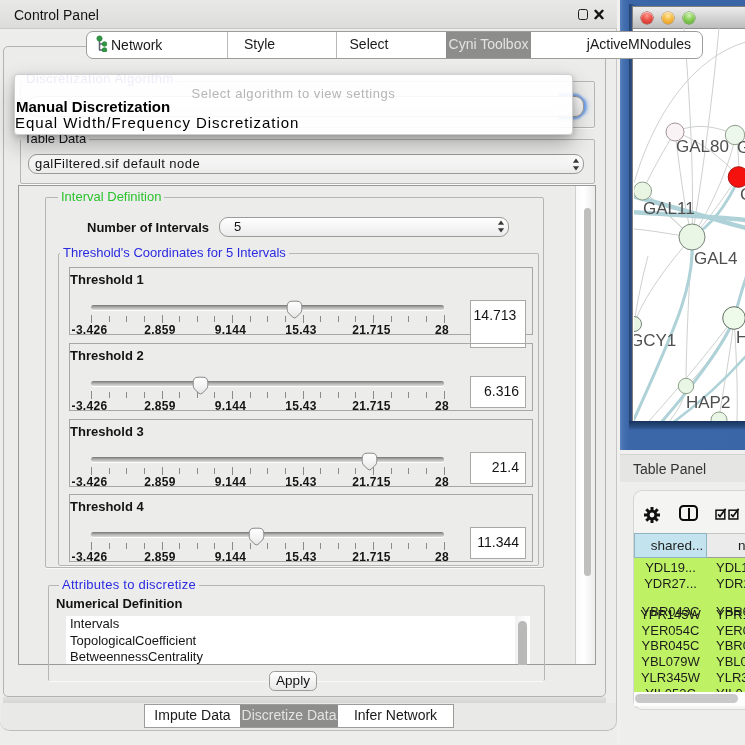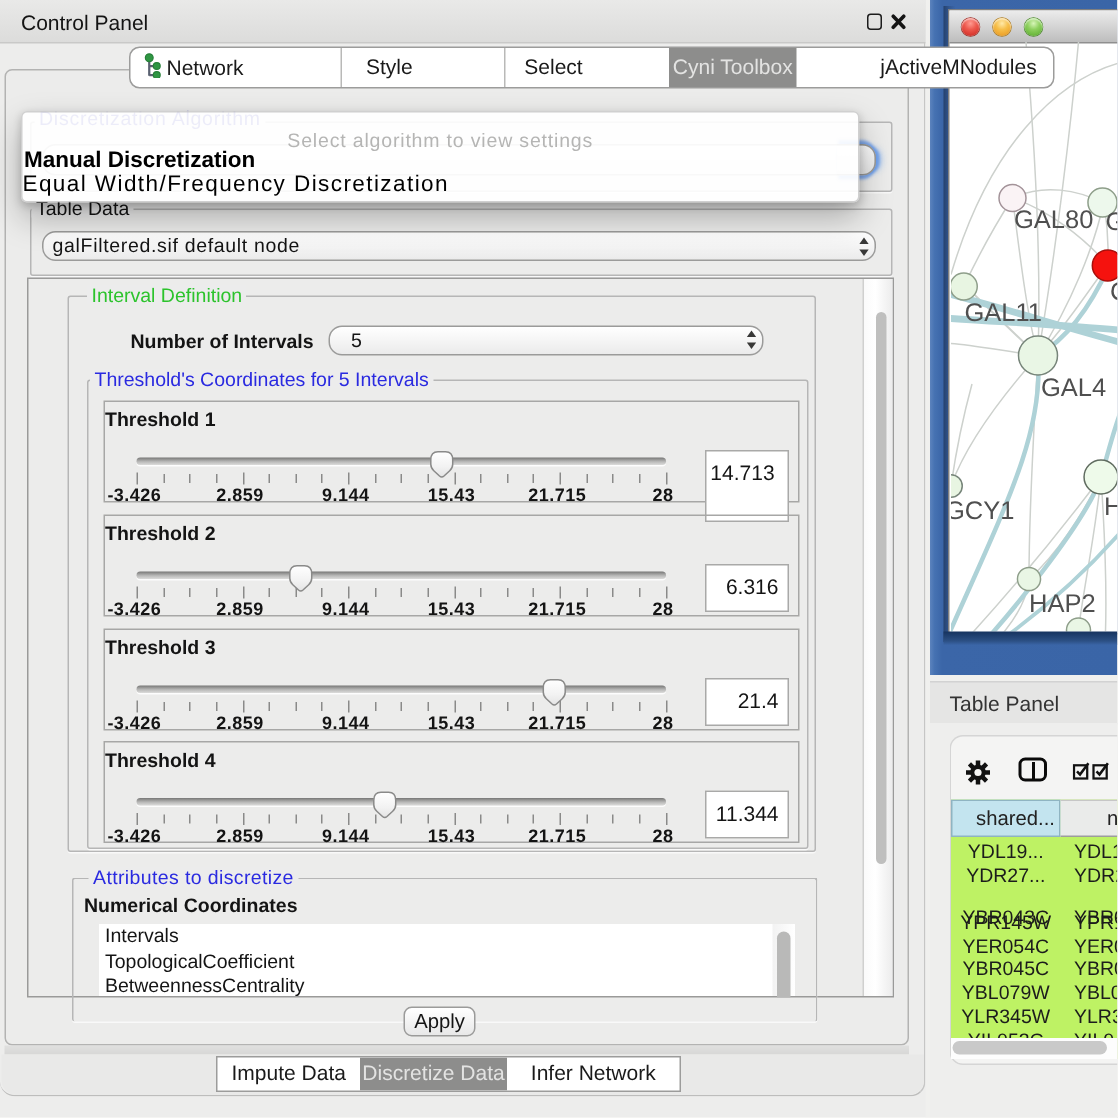--- a/index.html
+++ b/index.html
@@ -360,21 +360,21 @@
           <stop offset="0" stop-color="#ffffff"></stop>
           <stop offset="0.6" stop-color="#f2f2f2"></stop>
           <stop offset="1" stop-color="#e4e4e4"></stop>
         </linearGradient>
       </defs>
     </svg>
   <div class="abs" style="left:470px;top:527px;width:56px;height:32px;border:1px solid #a9a9a8;box-sizing:border-box;background:#fff;font-size:14px;color:#141414;line-height:29px;text-align:right;padding-right:6px;">11.344</div>
 
   <div class="abs gbox" style="left:48px;top:585px;width:495px;height:95px;border-bottom:none;"></div>
   <div class="abs grouplbl" style="left:59px;top:578px;color:#2a2ae0;letter-spacing:0.25px;">Attributes to discretize</div>
-  <div class="abs" style="left:56px;top:596px;font-size:13px;font-weight:bold;color:#141414;">Numerical Coordinates</div>
+  <div class="abs" style="left:56px;top:596px;font-size:13px;font-weight:bold;color:#141414;">Numerical Definition</div>
   <div class="abs" style="left:66px;top:616px;width:464px;height:48px;background:#ffffff;font-size:13px;color:#141414;">
     <div style="padding-left:4px;height:16.5px;line-height:16.5px;">Intervals</div>
     <div style="padding-left:4px;height:16.5px;line-height:16.5px;">TopologicalCoefficient</div>
     <div style="padding-left:4px;height:16.5px;line-height:16.5px;">BetweennessCentrality</div>
   </div>
   <div class="abs" style="left:515px;top:616px;width:15px;height:48px;background:linear-gradient(90deg,#f2f2f2,#ffffff);"></div>
   <div class="abs" style="left:518px;top:621px;width:9px;height:44px;background:#b9b9b8;border-radius:4.5px 4.5px 0 0;"></div>
 
   <div class="abs" style="left:269px;top:671px;width:48px;height:20px;border:1px solid #9b9b9a;border-radius:5.5px;background:linear-gradient(#ffffff,#e8e8e8);box-sizing:border-box;text-align:center;font-size:13.5px;line-height:18px;color:#141414;">Apply</div>
 

